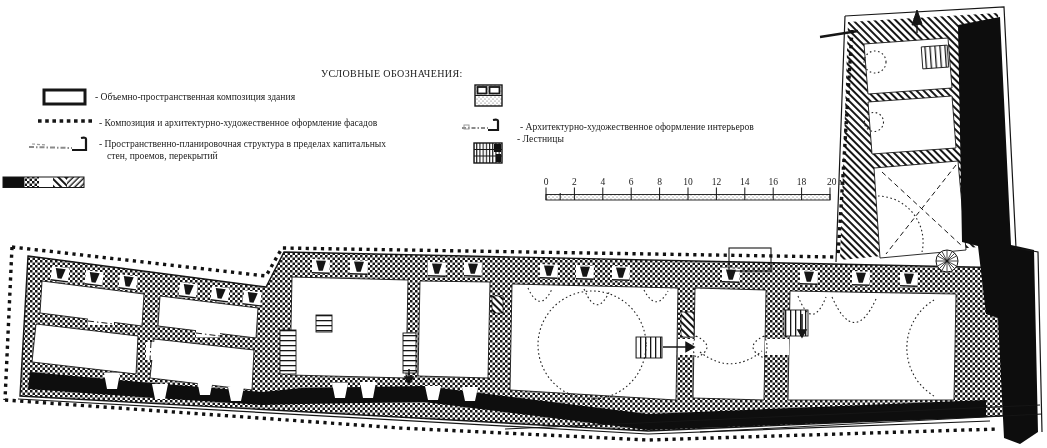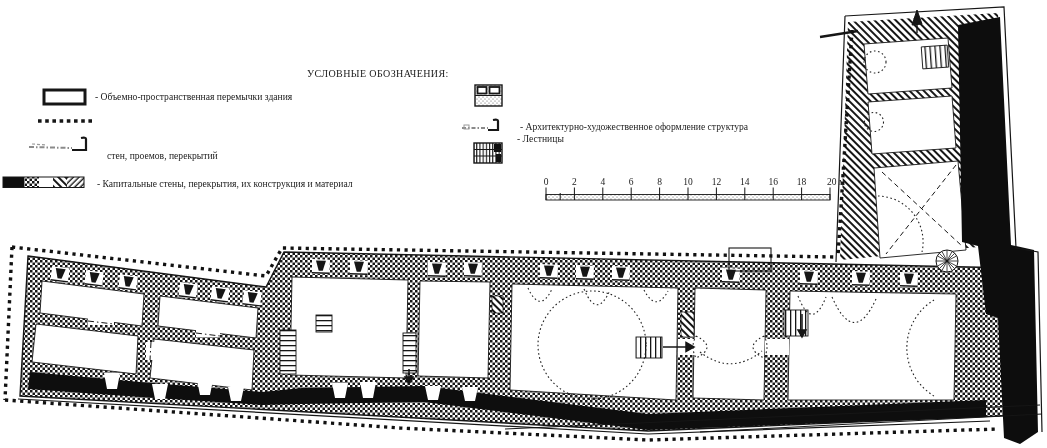--- a/index.html
+++ b/index.html
@@ -225,42 +225,44 @@
         <text x="688" y="185">10</text>
         <text x="716.4" y="185">12</text>
         <text x="744.8" y="185">14</text>
         <text x="773.2" y="185">16</text>
         <text x="801.6" y="185">18</text>
         <text x="836" y="185">20 м</text>
       </g>
     </g>
   </svg>
 
-  <div class="abs legend-title" style="left:307px;top:68px">УСЛОВНЫЕ ОБОЗНАЧЕНИЯ:</div>
+  <div class="abs legend-title" style="left:321px;top:68px">УСЛОВНЫЕ ОБОЗНАЧЕНИЯ:</div>
 
   <div class="abs" style="left:42px;top:88px">
     <svg width="46" height="19">
         <rect x="2" y="2" width="41" height="14" fill="#ffffff" stroke="#161616" stroke-width="3"></rect>
       </svg>
   </div>
-  <div class="abs legend-label" style="left:95px;top:91px">- Объемно-пространственная перемычки здания</div>
+  <div class="abs legend-label" style="left:95px;top:91px">- Объемно-пространственная композиция здания</div>
 
   <div class="abs" style="left:36px;top:117px">
     <svg width="58" height="8">
         <line x1="2" y1="4" x2="56" y2="4" stroke="#161616" stroke-width="3.6" stroke-dasharray="3.6 3.6"></line>
       </svg>
   </div>
+  <div class="abs legend-label" style="left:99px;top:117px">- Композиция и архитектурно-художественное оформление фасадов</div>
 
   <div class="abs" style="left:26px;top:136px">
     <svg width="68" height="18">
       <path d="M 3,11 L 46,12" stroke="#8a8a8a" stroke-width="2" stroke-dasharray="5 2 1.5 2" fill="none"></path>
       <path d="M 6,8 L 20,9" stroke="#9a9a9a" stroke-width="1.2" stroke-dasharray="3 2" fill="none"></path>
       <path d="M 46,14 L 60,14 L 60,3 Q 60,1 55,2" stroke="#161616" stroke-width="2.2" fill="none"></path>
     </svg>
   </div>
+  <div class="abs legend-label" style="left:99px;top:138px">- Пространственно-планировочная структура  в пределах капитальных</div>
   <div class="abs legend-label2" style="left:107px;top:150px">стен,  проемов,  перекрытий</div>
 
   <div class="abs" style="left:2px;top:176px">
     <svg width="84" height="13">
       <defs>
         <pattern id="chkL" width="5" height="5" patternUnits="userSpaceOnUse">
           <rect width="5" height="5" fill="#fff"></rect>
             <rect width="2.5" height="2.5" fill="#161616"></rect>
             <rect x="2.5" y="2.5" width="2.5" height="2.5" fill="#161616"></rect>
         </pattern>
@@ -274,21 +276,20 @@
         </pattern>
       </defs>
       <rect x="1" y="1" width="21" height="10.5" fill="#0e0e0e"></rect>
       <rect x="22" y="1" width="15" height="10.5" fill="url(#chkL)"></rect>
       <rect x="37" y="1" width="14" height="10.5" fill="#ffffff"></rect>
       <rect x="51" y="1" width="14" height="10.5" fill="url(#dgAL)"></rect>
       <rect x="65" y="1" width="17" height="10.5" fill="url(#dgBL)"></rect>
       <rect x="1" y="1" width="81" height="10.5" fill="none" stroke="#161616" stroke-width="1"></rect>
     </svg>
   </div>
-  <div class="abs legend-label" style="left:97px;top:178px">- Капитальные стены, перекрытия, их конструкция и материал</div>
 
   <div class="abs" style="left:474px;top:84px">
     <svg width="30" height="24">
       <defs>
         <pattern id="stpL" width="4" height="4" patternUnits="userSpaceOnUse">
           <rect width="4" height="4" fill="#fff"></rect>
             <circle cx="1" cy="1" r=".55" fill="#555"></circle>
             <circle cx="3" cy="3" r=".55" fill="#555"></circle>
         </pattern>
       </defs>
@@ -299,21 +300,21 @@
     </svg>
   </div>
 
   <div class="abs" style="left:460px;top:118px">
     <svg width="44" height="16">
       <path d="M 2,10 L 28,10" stroke="#8a8a8a" stroke-width="2" stroke-dasharray="4 2 1.5 2" fill="none"></path>
       <rect x="4" y="7" width="5" height="4" fill="none" stroke="#9a9a9a" stroke-width="1"></rect>
       <path d="M 28,12 L 38,12 L 38,3 Q 38,1 33,2" stroke="#161616" stroke-width="2.2" fill="none"></path>
     </svg>
   </div>
-  <div class="abs legend-label" style="left:520px;top:121px">- Архитектурно-художественное оформление структура</div>
+  <div class="abs legend-label" style="left:520px;top:121px">- Архитектурно-художественное оформление интерьеров</div>
 
   <div class="abs" style="left:473px;top:142px">
     <svg width="31" height="23">
       <defs>
         <pattern id="vlnL" width="3.2" height="3.2" patternUnits="userSpaceOnUse">
           <rect width="3.2" height="3.2" fill="#fff"></rect>
             <rect width="1.1" height="3.2" fill="#161616"></rect>
         </pattern>
       </defs>
       <rect x="1" y="1" width="28" height="20" fill="url(#vlnL)" stroke="#161616" stroke-width="1.4"></rect>

